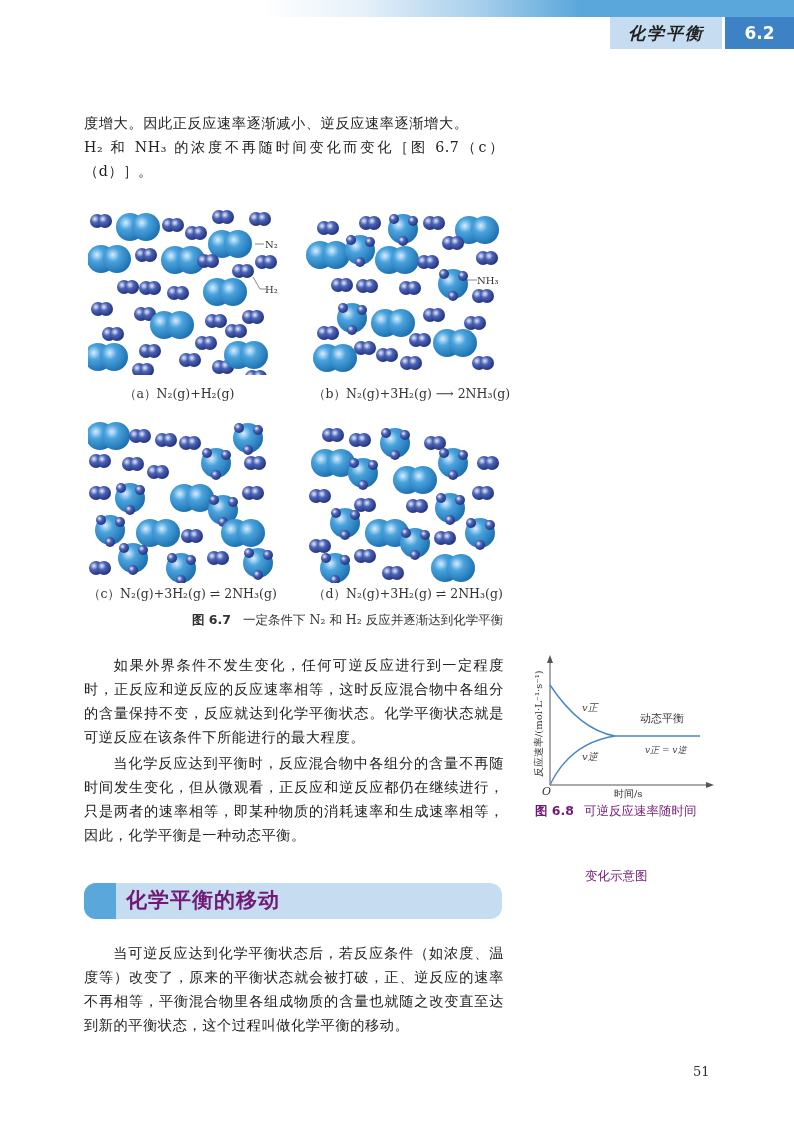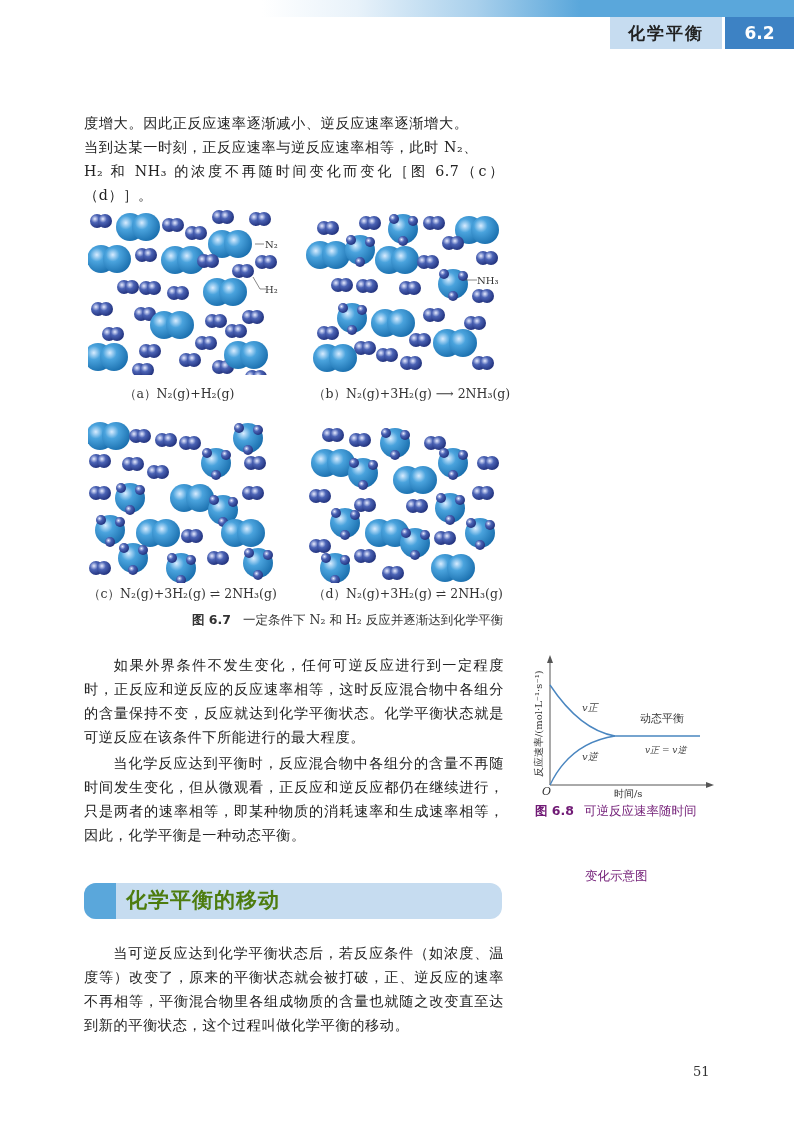--- a/index.html
+++ b/index.html
@@ -2,51 +2,50 @@
 <html><head>
 <meta charset="utf-8">
 <style>
   * { margin:0; padding:0; box-sizing:border-box; }
   body { width:794px; height:1123px; background:#fff; position:relative; overflow:hidden;
          font-family:"DejaVu Serif","Liberation Serif",serif; color:#222; }
   .top-band { position:absolute; left:0; top:0; width:794px; height:17px;
               background:linear-gradient(to right, #fff 0%, #fff 33%, #e8f2fa 45%, #a9d0ec 60%, #5aa7db 73%, #5aa7db 100%); }
   .chap-tab { position:absolute; top:17px; left:610px; width:112px; height:32px; background:#c6dcf0;
               font-family:"DejaVu Sans","Liberation Sans",sans-serif; font-weight:bold; font-size:17px;
-              color:#222; display:flex; align-items:center; justify-content:center; letter-spacing:2px; }
+              color:#222; display:flex; align-items:center; justify-content:center; letter-spacing:2px;font-style:italic; }
   .sec-tab { position:absolute; top:17px; left:725px; width:69px; height:32px; background:#3d82c4;
              font-family:"DejaVu Sans","Liberation Sans",sans-serif; font-weight:bold; font-size:17px;
              color:#fff; display:flex; align-items:center; justify-content:center; }
   .para { position:absolute; left:84px; width:420px; font-size:14.2px; line-height:24px;
           letter-spacing:0.6px; text-align:justify; }
   .para .indent { display:inline-block; width:29px; }
   .fig { position:absolute; }
   .fig svg { display:block; }
   .sub-cap { position:absolute; font-size:12.5px; color:#333; white-space:nowrap; }
   .fig-cap { position:absolute; font-size:12.5px; color:#333; white-space:nowrap; }
   .fig-cap b { font-family:"DejaVu Sans","Liberation Sans",sans-serif; font-weight:bold; margin-right:12px; }
   .section-head { position:absolute; left:84px; top:883px; width:418px; height:36px; background:#c6dcf0;
                   border-radius:12px; overflow:hidden; }
   .section-head .bar { position:absolute; left:0; top:0; width:32px; height:36px; background:#5aa7db; }
   .section-head .title { position:absolute; left:42px; top:3px; font-family:"DejaVu Sans","Liberation Sans",sans-serif;
-                         font-weight:bold; font-size:21px; color:#4d7c0f; letter-spacing:1px; }
+                         font-weight:bold; font-size:21px; color:#701a75; letter-spacing:1px; }
   .page-num { position:absolute; left:693px; top:1064px; font-size:13px; color:#333; }
   .side-cap { position:absolute; left:535px; top:802px; font-size:12.5px; color:#701a75; line-height:17px; }
   .side-cap b { font-family:"DejaVu Sans","Liberation Sans",sans-serif; font-weight:bold; margin-right:10px; }
 </style>
 </head>
 <body>
 
 <div class="top-band"></div>
 <div class="chap-tab">化学平衡</div>
 <div class="sec-tab">6.2</div>
 
 <div class="para" style="top:111px;">
   <div>度增大。因此正反应速率逐渐减小、逆反应速率逐渐增大。</div>
-  <div>当到达某一时刻，正反应速率与逆反应速率相等，此时 N₂、</div>
   <div>H₂ 和 NH₃ 的浓度不再随时间变化而变化［图 6.7（c）（d）］。</div>
 </div>
 
 <div class="fig" style="left:88px;top:205px;">
   <svg width="210" height="170" viewBox="0 0 210 170">
     <defs>
       <radialGradient id="gN" cx="35%" cy="35%" r="70%">
           <stop offset="0" stop-color="#d8ecff"></stop>
           <stop offset="0.35" stop-color="#4aa3dd"></stop>
           <stop offset="1" stop-color="#1a6fae"></stop>

